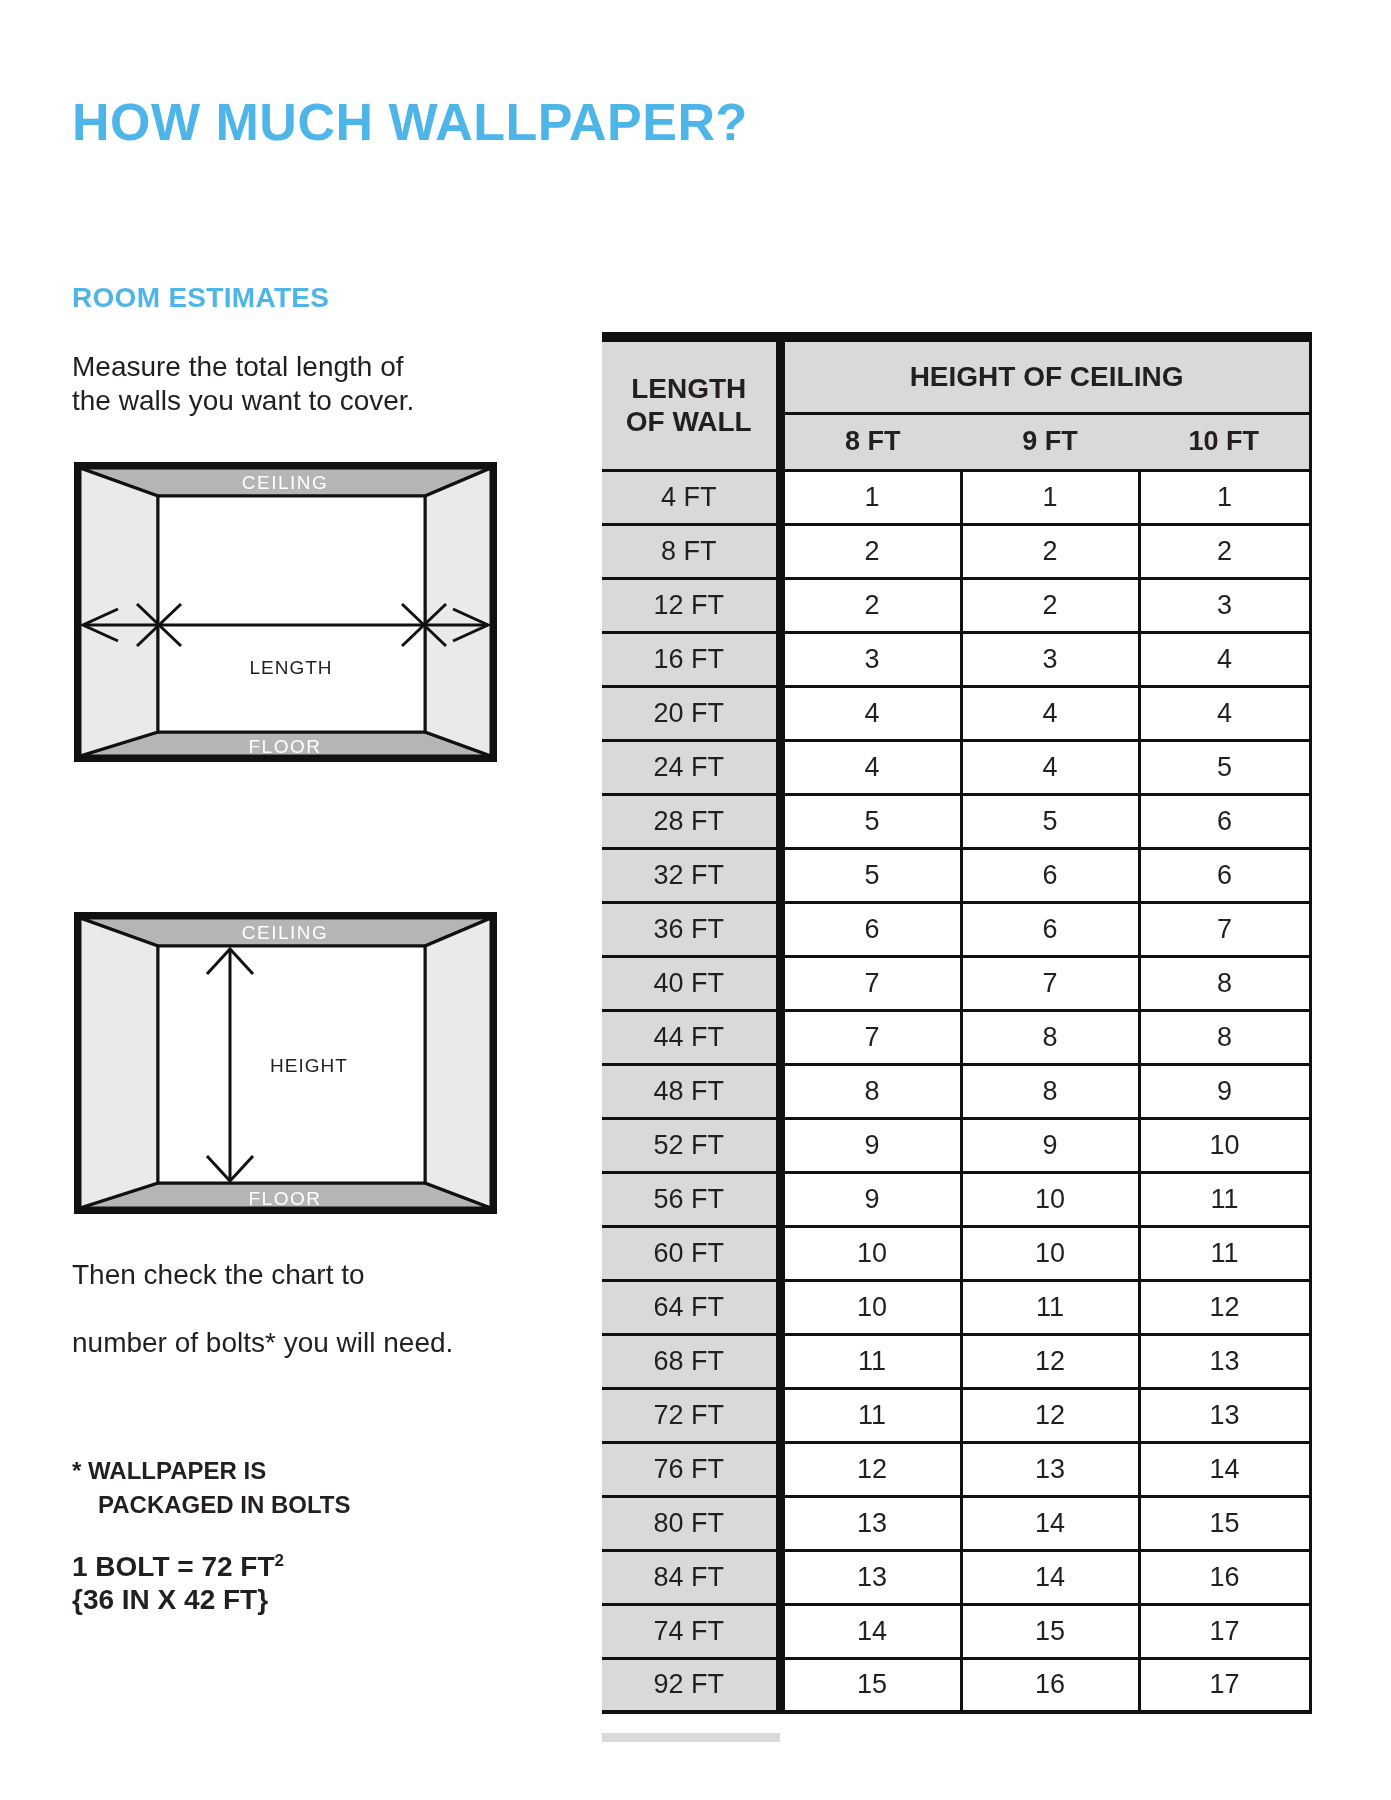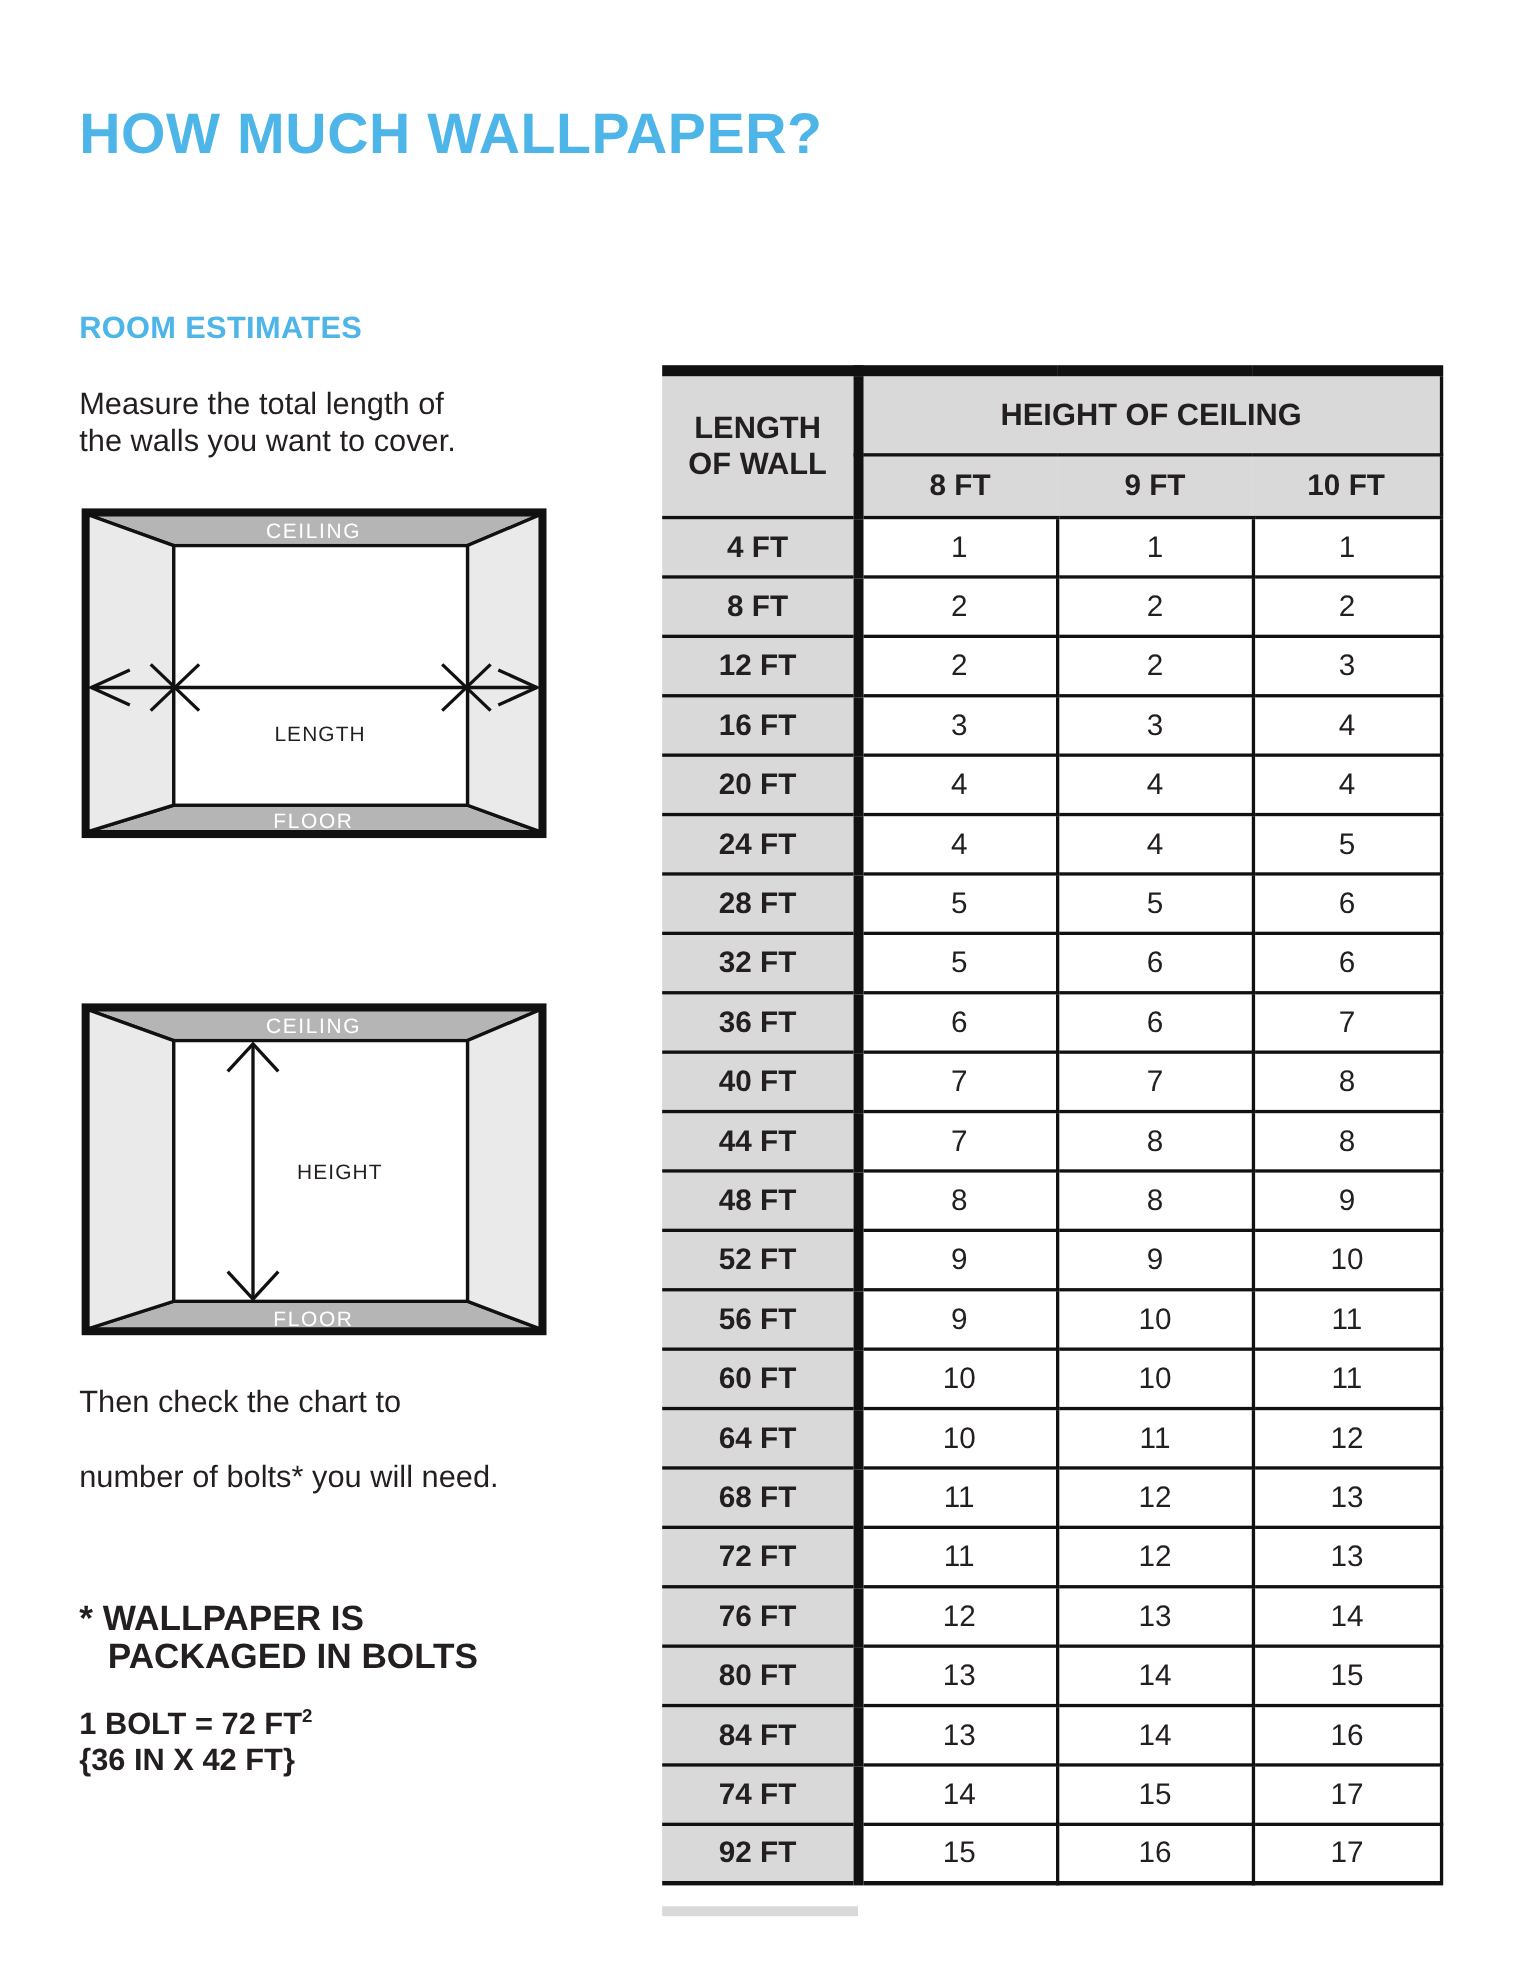--- a/index.html
+++ b/index.html
@@ -38,21 +38,21 @@
     font-size:28px;line-height:34px;color:var(--ink);
   }
   #para-length{top:326px;}
   #para-height{top:774px;}
   #para-chart{top:1234px;}
   .diagram{position:absolute;left:74px;}
   #diagram-length{top:438px;}
   #diagram-height{top:888px;}
   .footnote{
     position:absolute;left:72px;top:1430px;
-    font-size:32px;line-height:34px;font-weight:700;
+    font-size:24px;line-height:34px;font-weight:700;
   }
   .footnote .indent{padding-left:26px;}
   .bolt-info{
     position:absolute;left:72px;top:1526px;
     font-size:28px;line-height:33px;font-weight:700;
   }
   .bolt-info sup{font-size:17px;vertical-align:super;line-height:0;}
   
   .bolt-table{
     position:absolute;left:602px;top:308px;
@@ -71,21 +71,21 @@
   .bolt-table .corner-header{
     border-left:none;border-right:9px solid var(--line);
     font-size:28px;line-height:33px;
   }
   .bolt-table .ceiling-header{font-size:28px;height:76px;}
   .bolt-table .ft-header{
     border-left:none;border-right:none;height:57px;
   }
   .bolt-table tbody tr{height:54px;}
   .bolt-table tbody th{
-    background:var(--cell-gray);font-weight:700;
+    background:var(--cell-gray);font-weight:400;
     border-left:none;border-right:9px solid var(--line);
   }
   .bolt-table tbody td{background:#ffffff;font-weight:400;}
   .table-tail{
     position:absolute;left:602px;top:1709px;
     width:178px;height:9px;background:var(--cell-gray);
   }
   
   .diagram text{
     font-family:"Liberation Sans", sans-serif;

